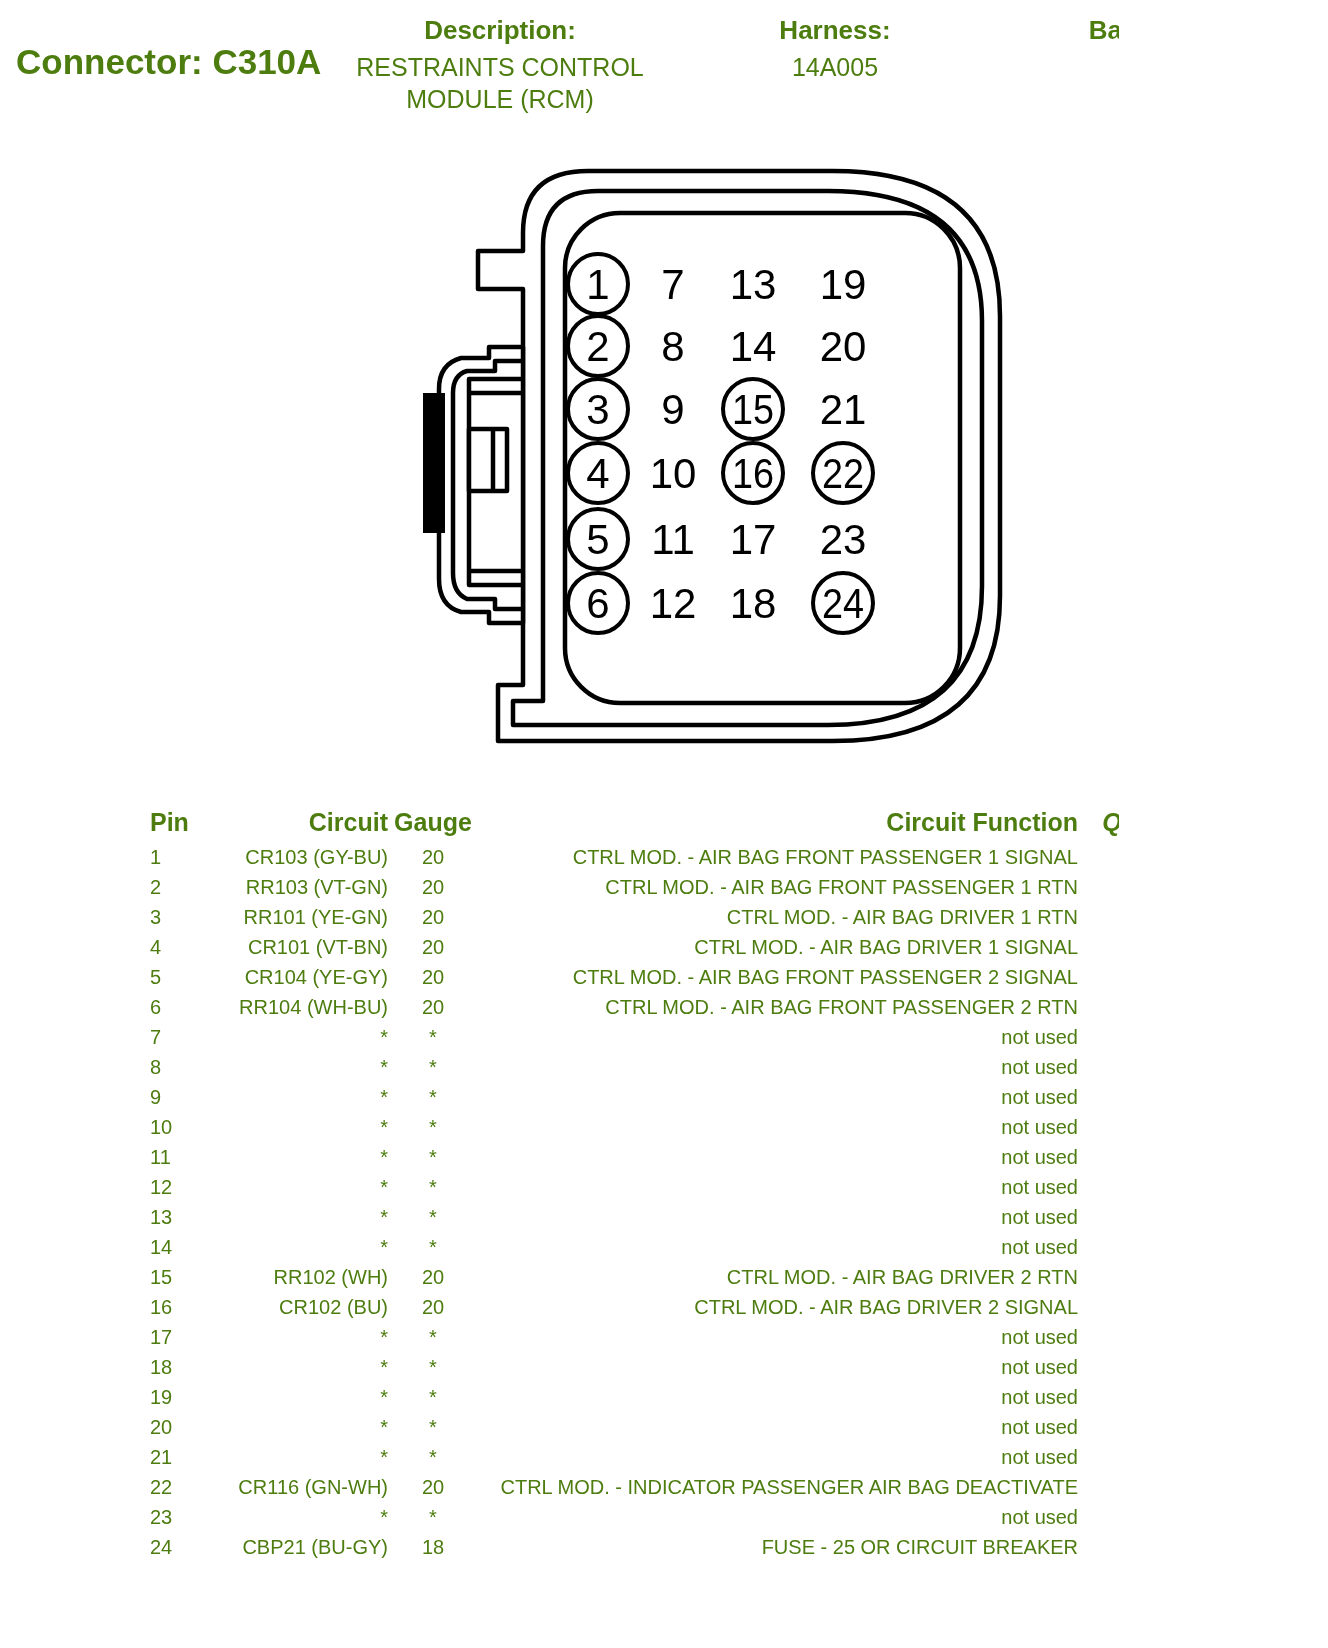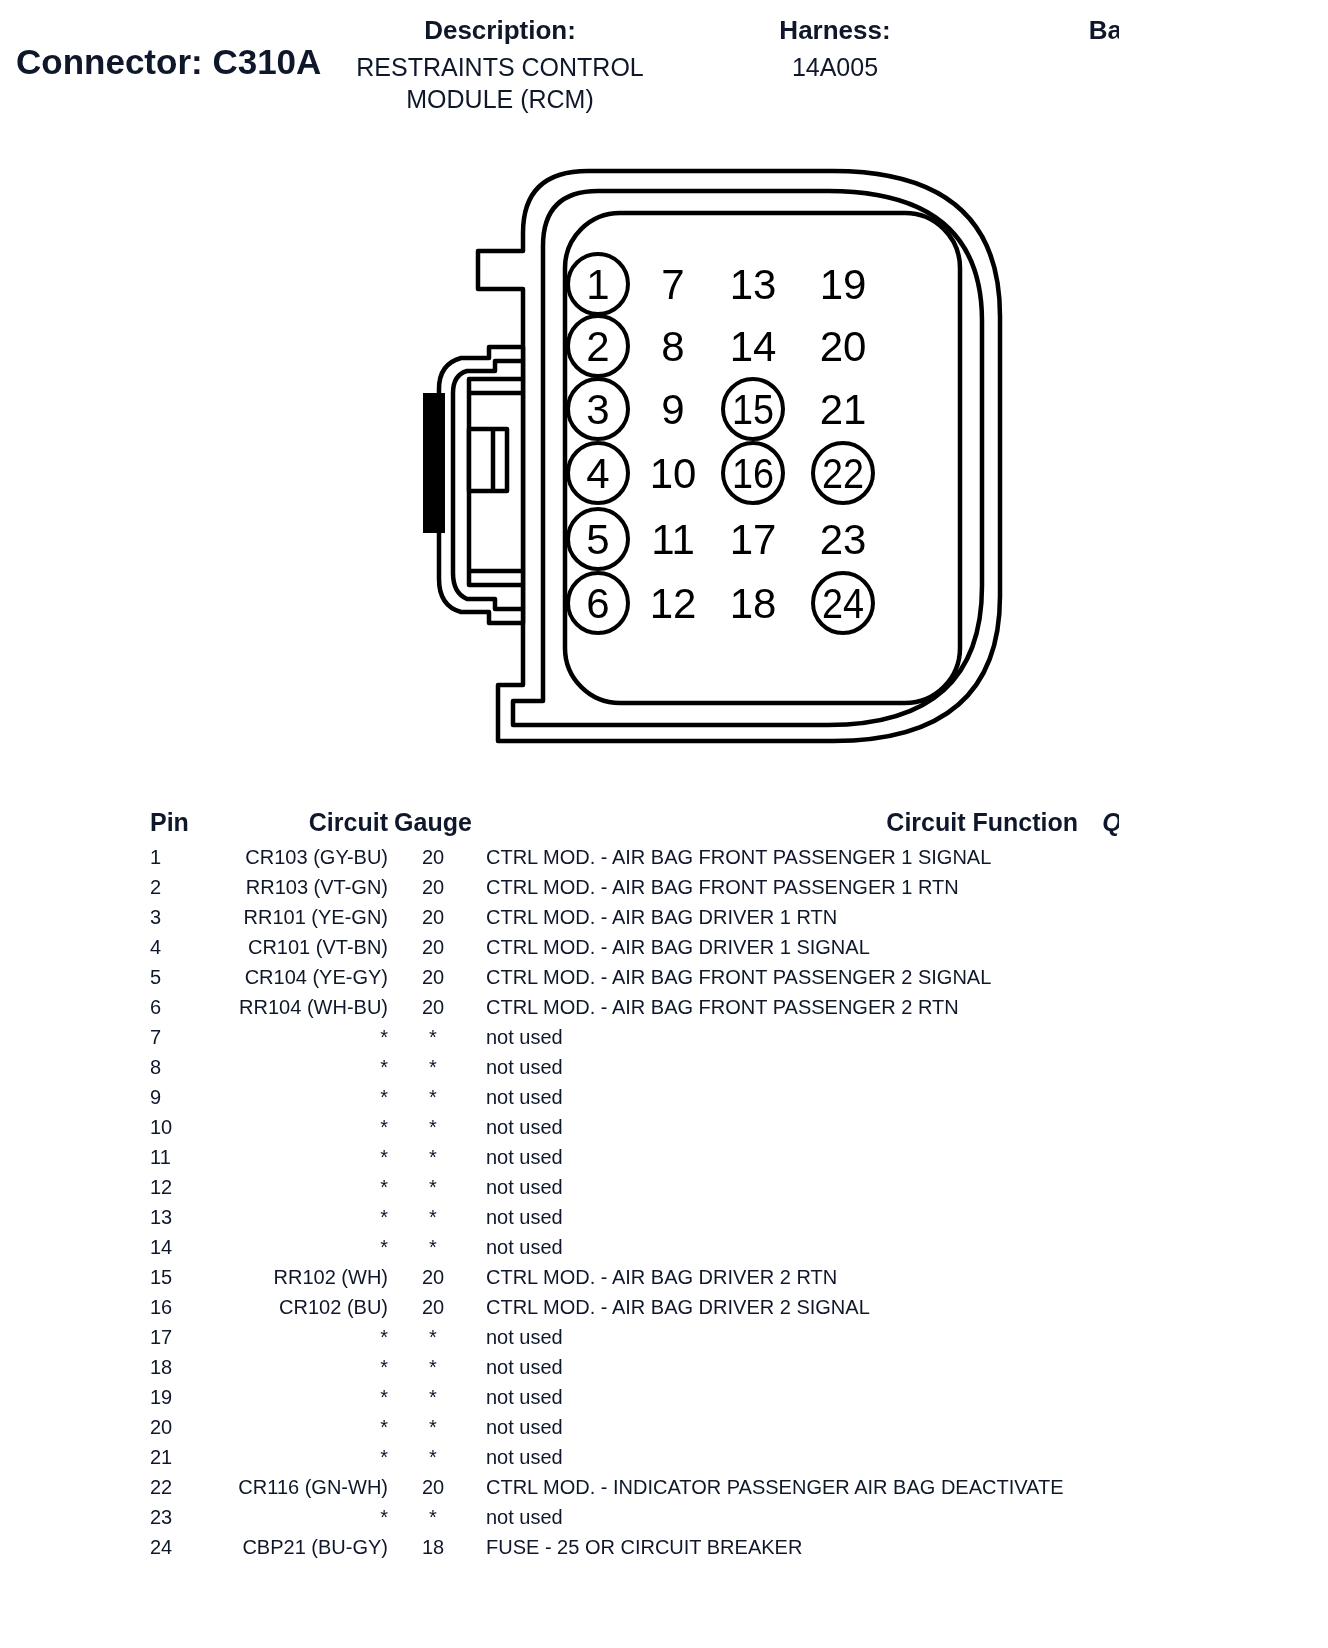--- a/index.html
+++ b/index.html
@@ -1,21 +1,21 @@
 <!DOCTYPE html>
 <html><head>
 <meta charset="utf-8">
 <style>
   html,body { margin:0; padding:0; background:#ffffff; }
   .page {
     position:relative;
     width:1119px;
     height:1648px;
     background:#ffffff;
-    color:#0f172a;
+    color:#4d7c0f;
     font-family:"Liberation Sans", sans-serif;
     overflow:hidden;
   }
   
   .doc-header { position:relative; height:135px; }
   .hdr-connector {
     position:absolute; left:16px; top:42px;
     font-size:35px; font-weight:bold; white-space:nowrap;
   }
   .hdr-block { position:absolute; top:15px; text-align:center; }
@@ -43,21 +43,21 @@
   .pin-table td { font-size:20px; height:30px; vertical-align:middle; padding:0; }
   .col-pin       { width:70px;  }
   .col-circuit   { width:160px; }
   .col-gauge     { width:90px;  }
   .col-function  { width:600px; }
   .col-qualifier { width:150px; }
   th.col-pin, td.col-pin { text-align:left; padding-right:8px; }
   th.col-circuit, td.col-circuit { text-align:right; }
   th.col-gauge, td.col-gauge { text-align:center; }
   th.col-function { text-align:right; }
-  td.col-function { text-align:left; padding-left:8px; }
+  td.col-function { text-align:right; padding-left:8px; }
   th.col-qualifier, td.col-qualifier { text-align:center;font-style:italic; }
 </style>
 </head>
 <body>
 
 <div class="page">
 
   <div class="doc-header">
     <div class="hdr-connector">
       <span>Connector:</span>

